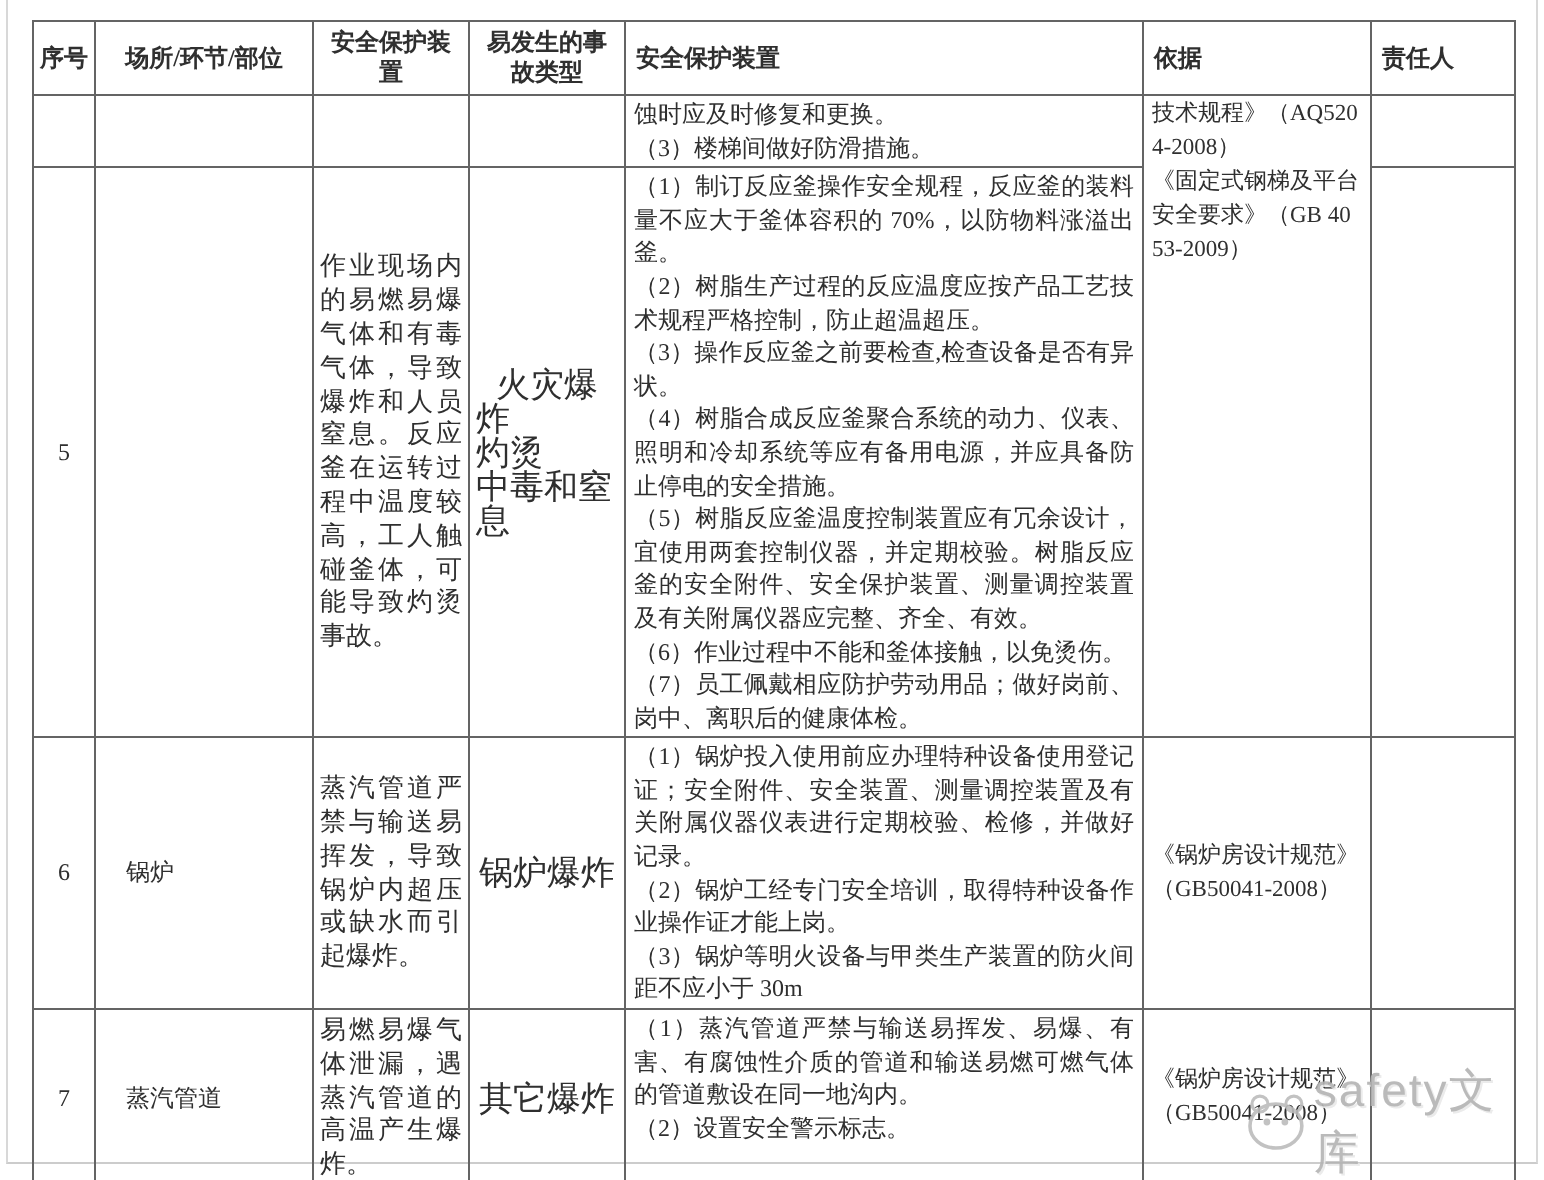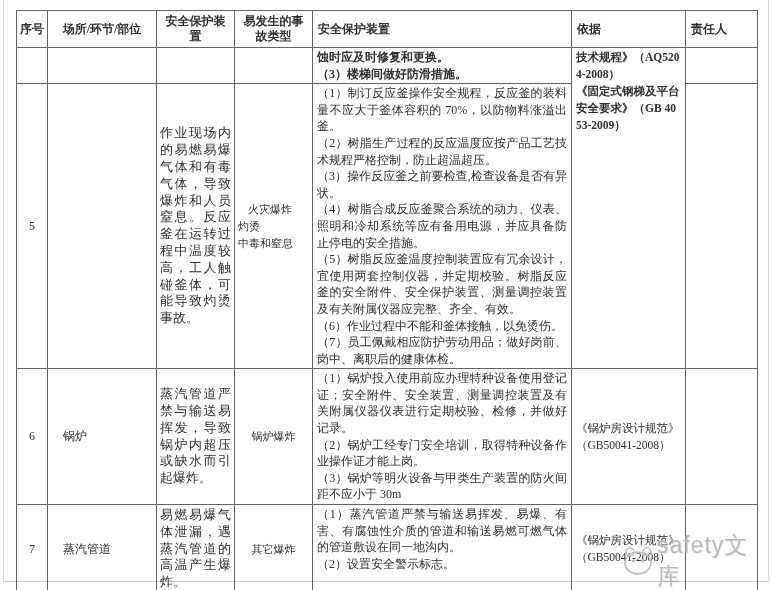--- a/index.html
+++ b/index.html
@@ -8,27 +8,27 @@
   .page-edge{position:absolute;left:3px;top:-2px;width:764px;height:583px;
     border-left:1px solid #d8d8d8;border-right:1px solid #d8d8d8;border-bottom:1px solid #cccccc;background:#ffffff;}
   table.hazard{border-collapse:collapse;table-layout:fixed;position:absolute;left:16px;top:10px;width:741px;
     color:#2f2f2f;}
   th,td{border:1px solid #646464;vertical-align:middle;padding:1px 3px;overflow:hidden;word-break:break-all;}
   th{font-weight:bold;font-size:12px;line-height:15px;text-align:center;}
   th.left{text-align:left;padding-left:5px;}
   td.c-id{text-align:center;font-size:12px;}
   td.c-loc{font-size:12px;line-height:17px;padding:0 15px;}
   td.c-haz{font-size:13px;line-height:16.8px;text-align:justify;padding:2px 3px;}
-  td.c-type{text-align:center;font-size:11px;line-height:17px;white-space:pre-line;}
+  td.c-type{text-align:center;font-size:17px;line-height:17px;white-space:pre-line;}
   td.c-type.multiline-left{text-align:left;padding-left:3px;text-indent:10px;}
   td.c-meas{font-size:12px;line-height:16.6px;white-space:pre-line;text-align:justify;vertical-align:top;padding:1px 4px;}
   td.c-basis{font-size:11.5px;line-height:17px;white-space:pre-line;padding:1px 4px;margin-left:12px;}
   td.c-basis.v-top{vertical-align:top;}
   tr.r-head{height:37px;margin-top:20px;}
-  tr.r-partial{height:36px;font-weight:bold;}
+  tr.r-partial{height:36px;}
   tr.r-5{height:250px;}
   tr.r-6{height:115px;}
   tr.r-7{height:70px;}
   tr.r-8{height:50px;}
   .watermark{position:absolute;left:620px;top:530px;display:flex;align-items:center;gap:1px;
     color:#b3b3b3;opacity:.9;z-index:5;pointer-events:none;}
   .watermark .wm-text{font-family:"Liberation Sans","DejaVu Sans",sans-serif;font-size:23px;letter-spacing:1px;
     text-shadow:1px 1px 0 #e9e9e9;}
 </style>
 </head>

